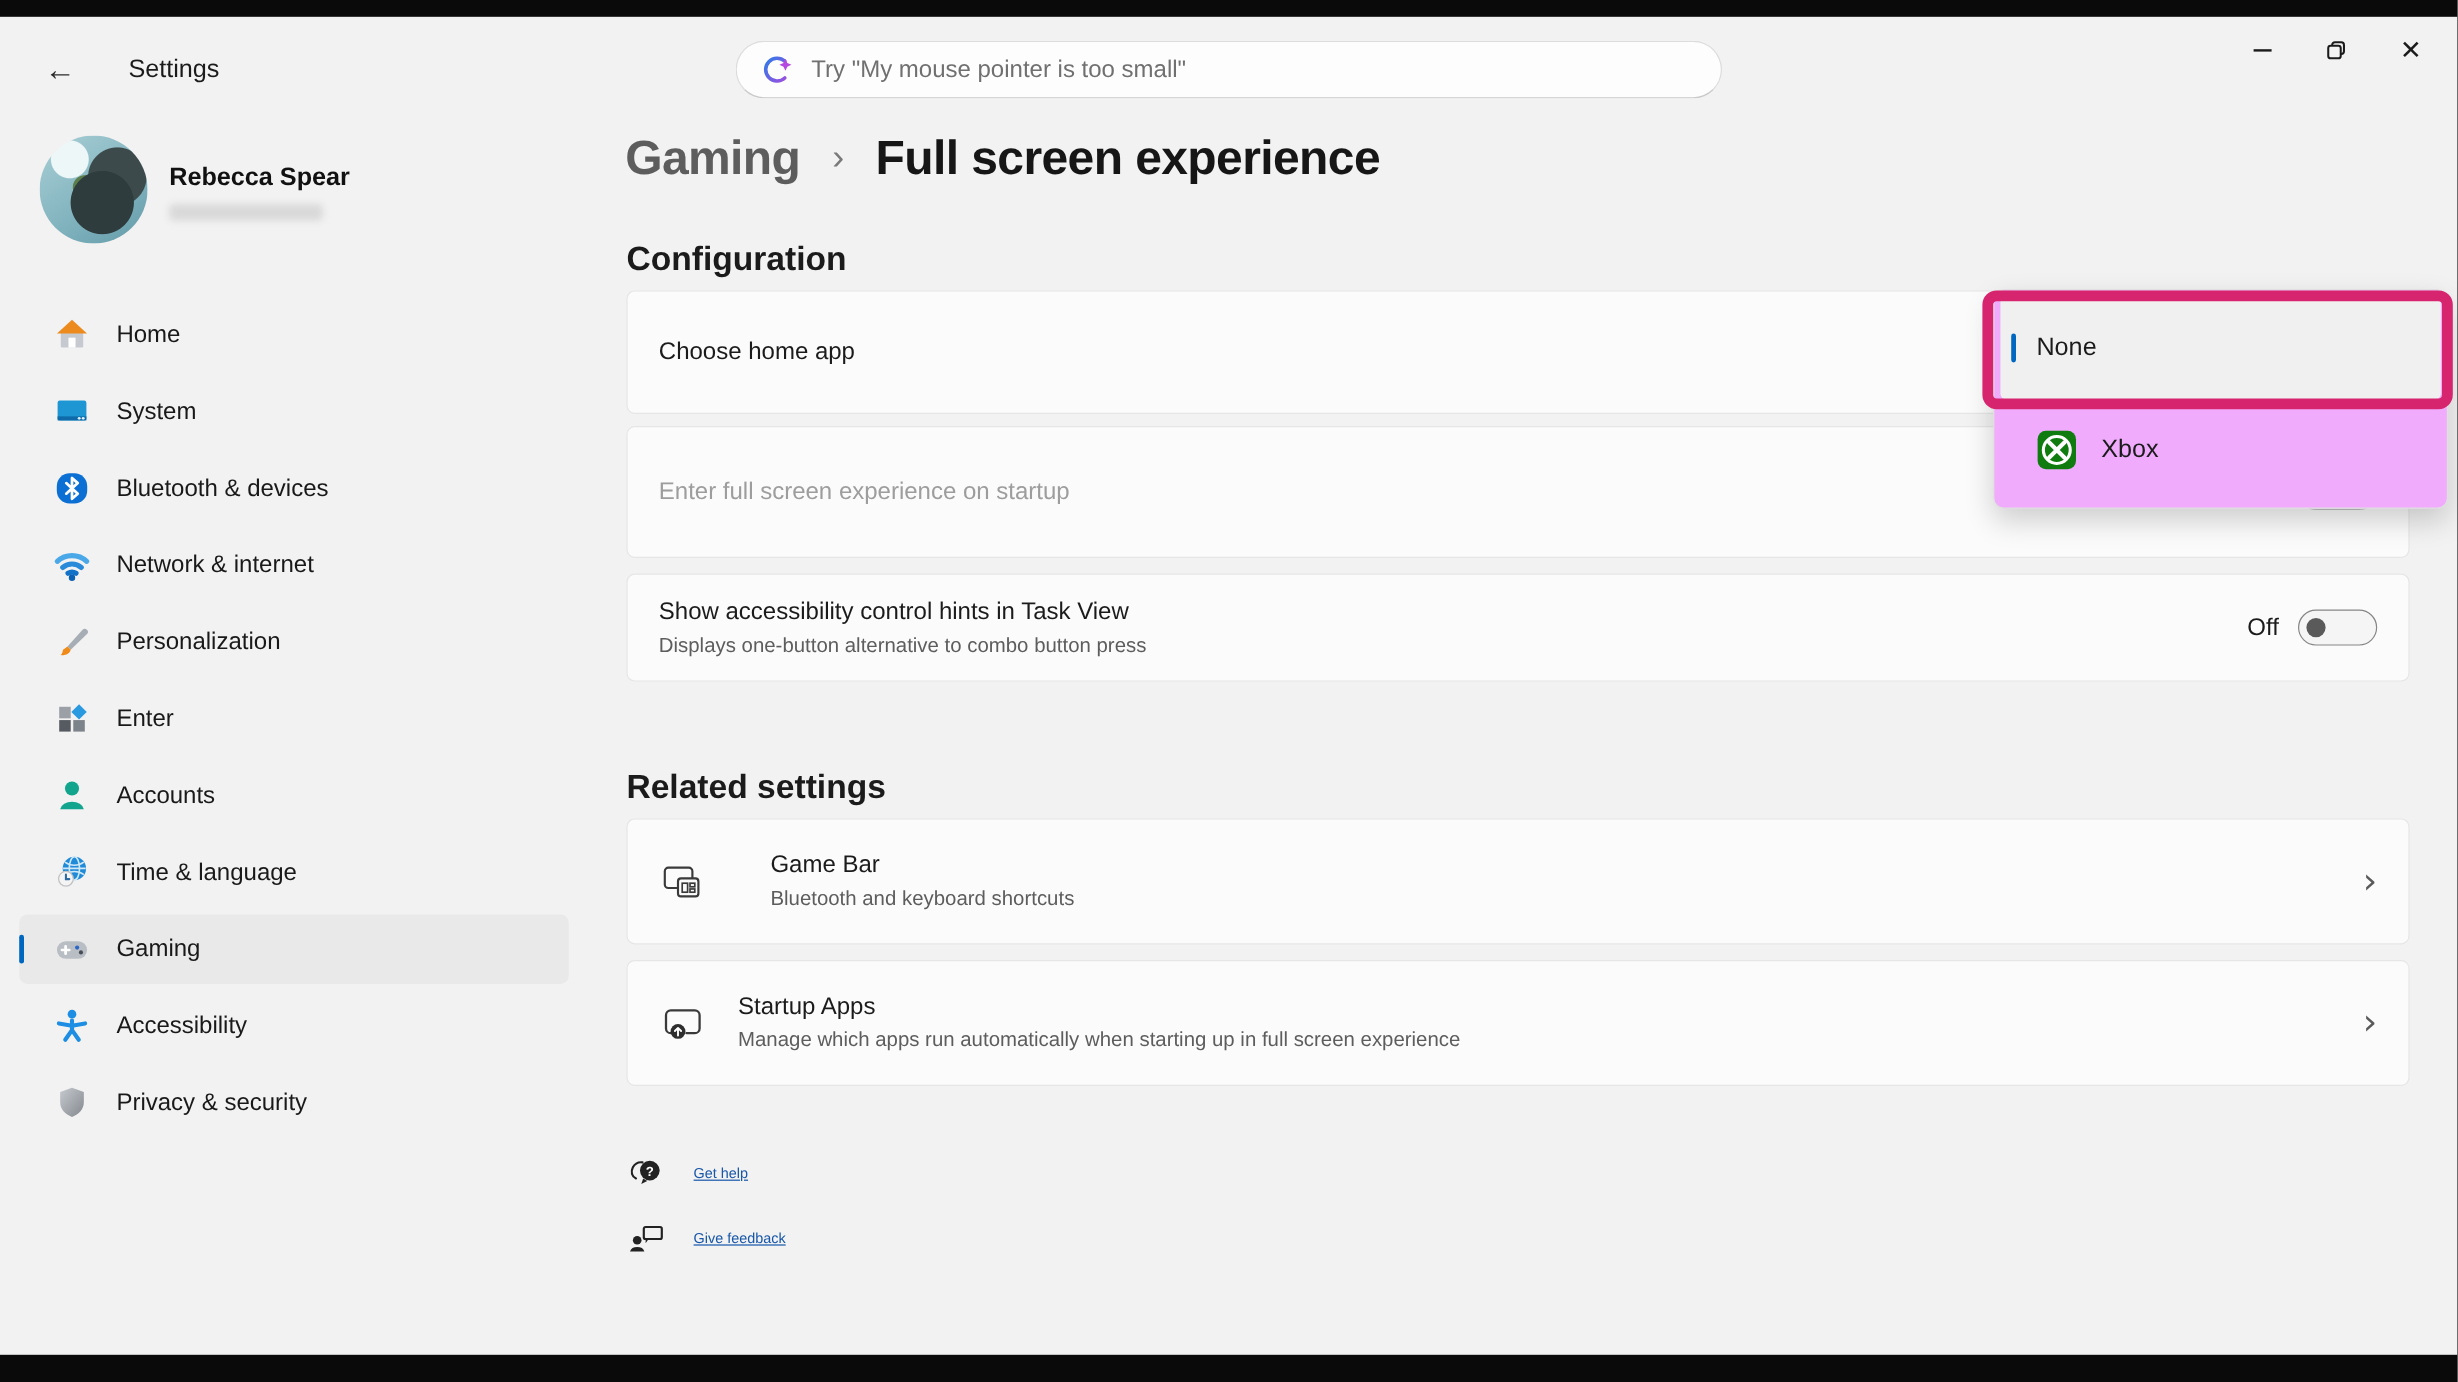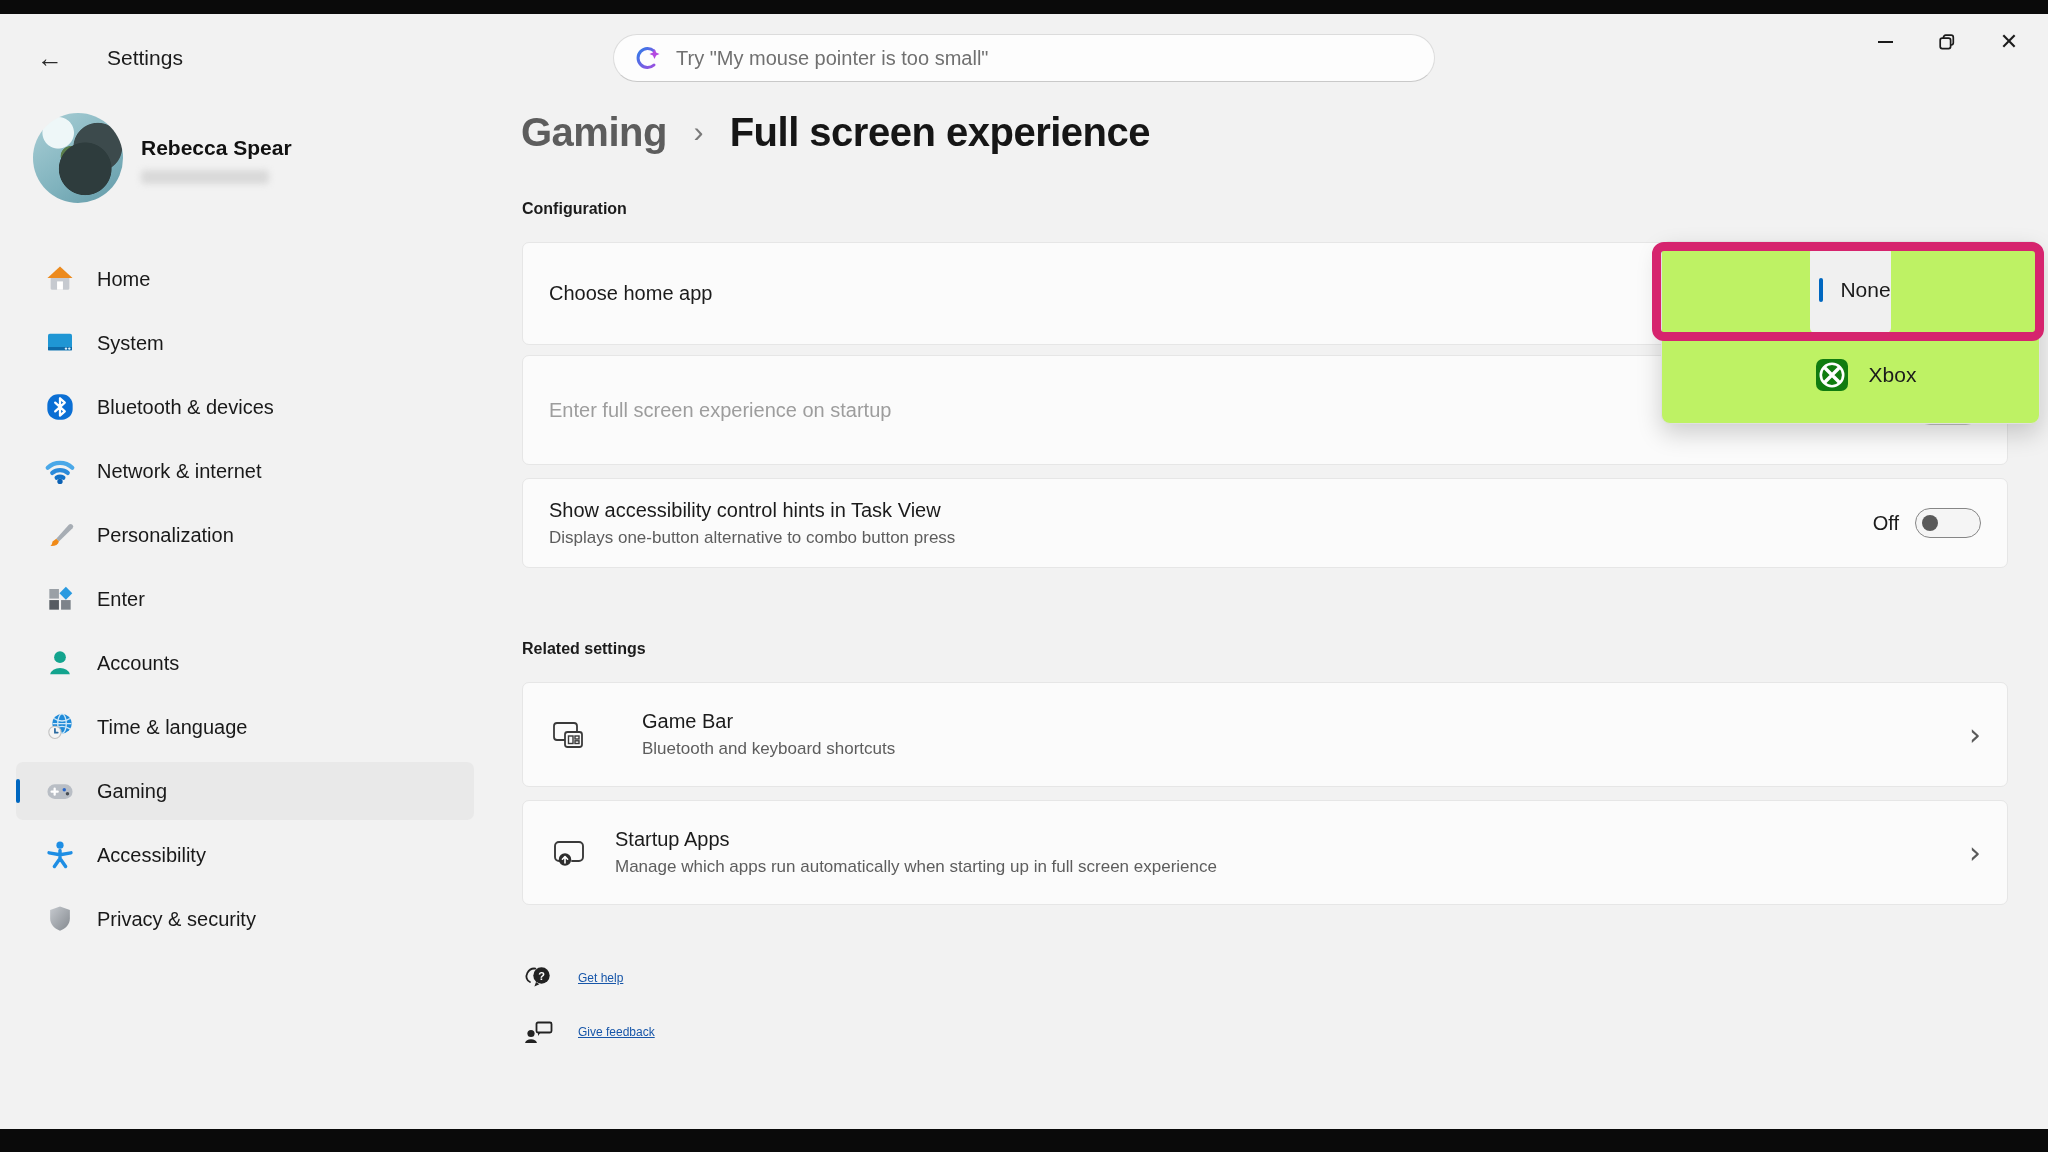--- a/index.html
+++ b/index.html
@@ -41,44 +41,44 @@
   .nav-accent { position:absolute; left:0; top:17px; width:4px; height:24px; border-radius:3px; background:#0067c0; display:none; }
   .nav-item.selected .nav-accent { display:block; }
   .nav-icon { width:32px; height:32px; margin-right:21px; flex:0 0 auto; }
   .nav-label { font-size:20px; color:#191919; white-space:nowrap; }
 
   
   .breadcrumb { position:absolute; left:521px; top:110px; font-size:40px; font-weight:600; letter-spacing:-0.5px; }
   .crumb-parent { color:#5d5d5d; cursor:pointer; }
   .crumb-sep { color:#7a7a7a; font-size:30px; font-weight:400; padding:0 16px; vertical-align:4px; }
   .crumb-current { color:#161616; }
-  .section-title { position:absolute; left:522px; font-size:16px; font-weight:700; color:#1b1b1b; }
+  .section-title { position:absolute; left:522px; font-size:28px; font-weight:700; color:#1b1b1b; }
   .card { position:absolute; left:522px; width:1486px; background:#fbfbfb; border:1px solid #e6e6e6;
           border-radius:7px; display:flex; align-items:center; padding:0 26px; }
   .card-label { font-size:20px; color:#1b1b1b; }
   .card-label.disabled { color:#9d9d9d; }
   .row-texts { display:flex; flex-direction:column; gap:6px; }
   .row-desc { font-size:17px; color:#5d5d5d; }
   .spacer { flex:1; }
   .toggle { width:66px; height:30px; border-radius:16px; border:1px solid #868686; background:#f5f5f5;
             position:relative; cursor:pointer; flex:0 0 auto; }
   .toggle .knob { position:absolute; left:6px; top:6px; width:16px; height:16px; border-radius:50%; background:#5a5a5a; }
   .toggle.disabled { border-color:#c2c2c2; background:#f6f6f6; cursor:default; }
   .toggle.disabled .knob { background:#9c9c9c; }
   .toggle-label { font-size:20px; color:#1b1b1b; margin-right:16px; }
   .chevron { font-size:30px; color:#5a5a5a; font-family:"DejaVu Sans",sans-serif; }
   .setting-icon { width:40px; height:40px; margin-right:26px; flex:0 0 auto; }
   .link-row { position:absolute; left:522px; height:40px; display:flex; align-items:center; cursor:pointer; }
   .link-icon { width:34px; height:34px; margin-right:22px; }
   .link-text { font-size:12px; color:#1756a9;text-decoration:underline; }
 
   
-  .flyout { position:absolute; left:1661px; top:241px; width:379px; height:183px; background:#bef264;
+  .flyout { position:absolute; left:1661px; top:241px; width:379px; height:183px; background:#f0abfc;
             border:1px solid #e0e0e0; border-radius:9px; box-shadow:0 10px 24px rgba(0,0,0,0.18);
-            z-index:10; padding:5px; display:flex; flex-direction:column;align-items:center; }
+            z-index:10; padding:5px; display:flex; flex-direction:column; }
   .flyout-option { flex:1; display:flex; align-items:center; border-radius:5px; position:relative;
                    padding-left:30px; cursor:pointer; }
   .flyout-option.selected { background:#f0f0f0; }
   .flyout-option .sel-bar { position:absolute; left:9px; top:50%; margin-top:-12px; width:4px; height:24px;
                             border-radius:3px; background:#0067c0; display:none; }
   .flyout-option.selected .sel-bar { display:block; }
   .flyout-option-label { font-size:21px; color:#1b1b1b; }
   .xbox-tile { width:34px; height:34px; margin-right:20px; flex:0 0 auto; }
   .annotation { position:absolute; left:1652px; top:242px; width:392px; height:99px; border:9px solid #d6246e;
                 border-radius:12px; z-index:11; pointer-events:none; }

